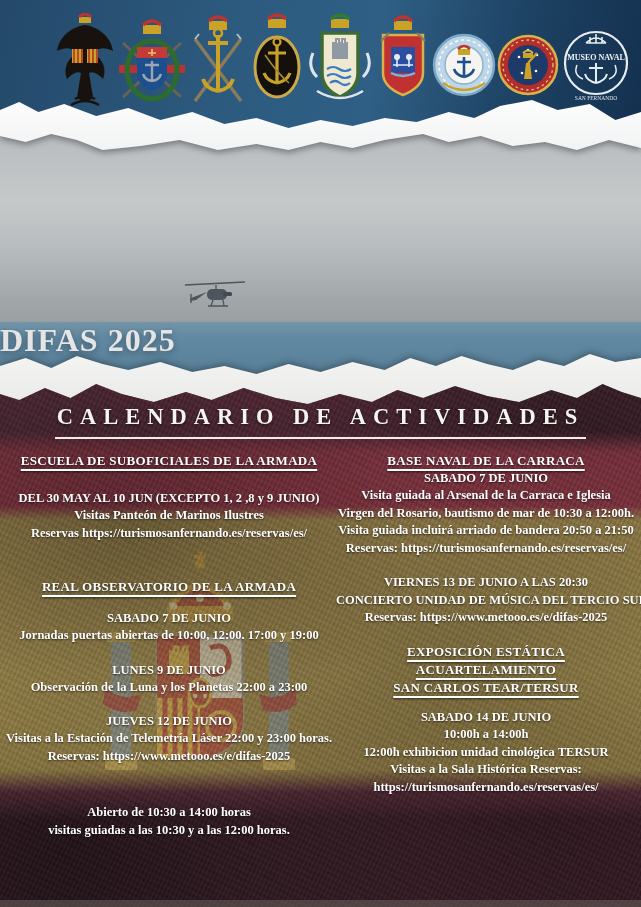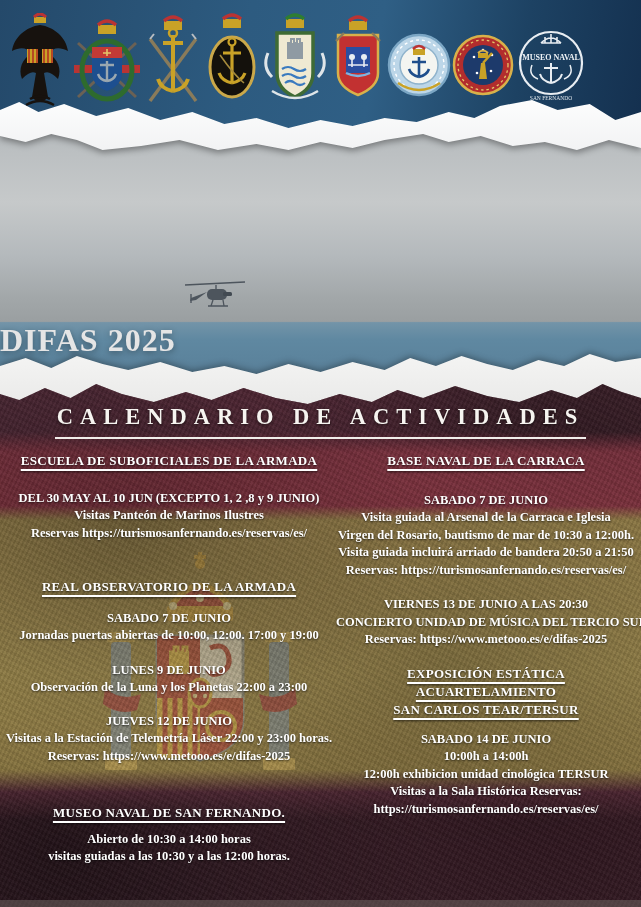--- a/index.html
+++ b/index.html
@@ -35,21 +35,21 @@
       70% 52px,66% 44px,60% 50px,55% 58px,50% 52px,45% 60px,40% 54px,34% 60px,28% 50px,
       22% 56px,16% 60px,12% 50px,8% 44px,4% 52px,0 46px);
   }
   .top-band {
     position:absolute; left:0; top:0; width:641px; height:138px; z-index:4;
     background: linear-gradient(100deg, #24496a 0%, #2d5b80 38%, #2f5f85 58%, #1d4263 80%, #14304f 100%);
     clip-path: polygon(0 0,100% 0,100% 112px,96% 120px,92% 104px,87% 110px,83% 100px,
       78% 106px,74% 118px,70% 112px,65% 122px,60% 118px,55% 126px,50% 120px,45% 128px,
       40% 118px,35% 124px,30% 112px,25% 120px,20% 108px,15% 116px,10% 104px,6% 112px,3% 102px,0 110px);
   }
-  .emblem-row { display:flex; justify-content:flex-start; align-items:center;
+  .emblem-row { display:flex; justify-content:flex-end; align-items:center;
     padding: 12px 8px 0; height:112px; }
   .emblem-row svg { display:block; }
 
   
   .torn-mid-wrap { position:absolute; left:0; top:348px; width:641px; height:62px; z-index:4;
     filter: drop-shadow(0 -2px 3px rgba(0,0,0,.3)); }
   .torn-mid {
     width:100%; height:100%;
     background: linear-gradient(#f5f5f4,#e9e9e8);
     clip-path: polygon(0 18px,4% 10px,8% 20px,12% 8px,16% 16px,20% 22px,25% 14px,30% 24px,
@@ -106,21 +106,21 @@
   }
   .col-left  { left:6px;  width:326px; }
   .col-right { left:336px; width:300px; }
   .col h3 { font-size:13px; letter-spacing:.3px; text-decoration:underline;
     text-decoration-thickness:1.5px; text-underline-offset:4px; font-weight:bold; }
   .line { white-space:nowrap; }
   .b-l0 h3 { margin-bottom:20px; }  .b-l0 { margin-bottom:36px; }
   .b-l1 h3 { margin-bottom:14px; }  .b-l1 { margin-bottom:17px; }
   .b-l2 { margin-bottom:16px; }     .b-l3 { margin-bottom:39px; }
   .b-l4 h3 { margin-bottom:9px; }
-  .b-r0 h3 { margin-bottom:22px; }  .b-r0 { margin-bottom:17px; }
+  .b-r0 h3 { }  .b-r0 { margin-bottom:17px; }
   .b-r1 { margin-bottom:16px; }
   .b-r2 { margin-bottom:12px; }     .b-r2 h3 { line-height:18px; }
 </style>
 </head>
 <body>
 
 <div class="poster">
 
   <div class="photo">
     <svg class="helicopter" viewBox="0 0 64 44">
@@ -314,21 +314,20 @@
       <div class="block b-l2">
         <p class="line">LUNES 9 DE JUNIO</p>
         <p class="line">Observación de la Luna y los Planetas 22:00 a 23:00</p>
       </div>
       <div class="block b-l3">
         <p class="line">JUEVES 12 DE JUNIO</p>
         <p class="line">Visitas a la Estación de Telemetría Láser 22:00 y 23:00 horas.</p>
         <p class="line">Reservas: https://www.metooo.es/e/difas-2025</p>
       </div>
       <div class="block b-l4">
-        <h3>MUSEO NAVAL DE SAN FERNANDO.</h3>
         <p class="line">Abierto de 10:30 a 14:00 horas</p>
         <p class="line">visitas guiadas a las 10:30 y a las 12:00 horas.</p>
       </div>
     </div>
 
     <div class="col col-right">
       <div class="block b-r0">
         <h3>BASE NAVAL DE LA CARRACA</h3>
         <p class="line">SABADO 7 DE JUNIO</p>
         <p class="line">Visita guiada al Arsenal de la Carraca e Iglesia</p>

